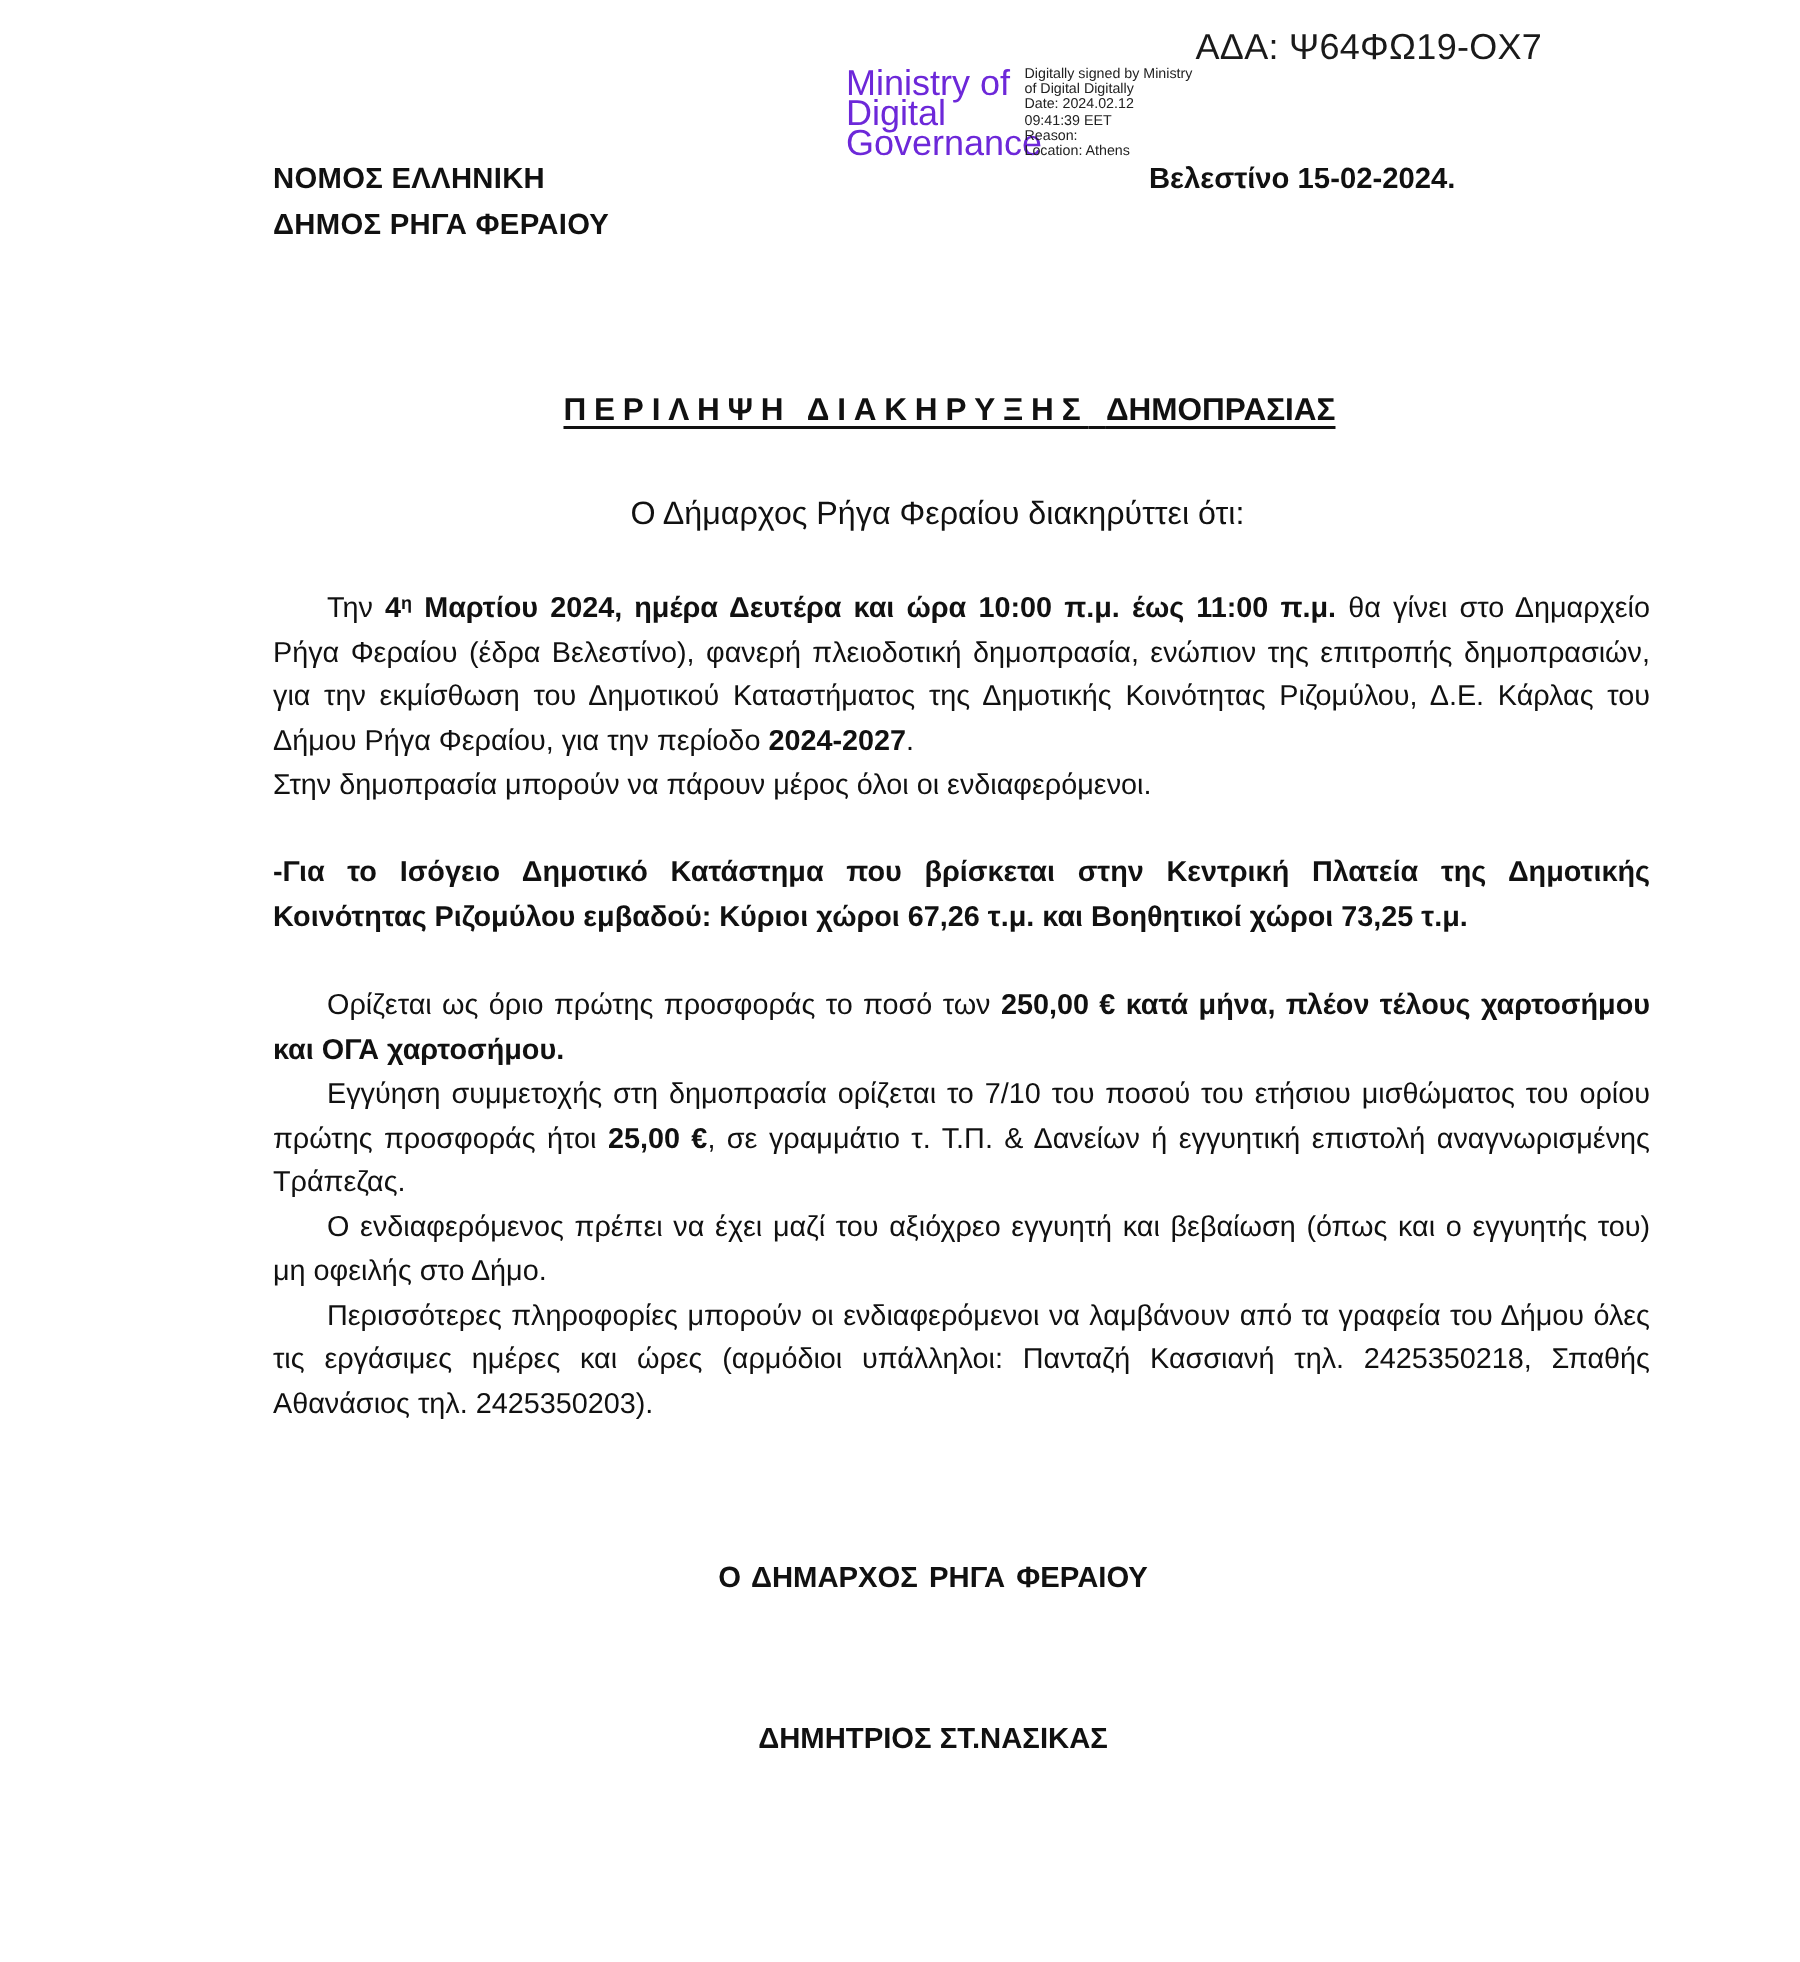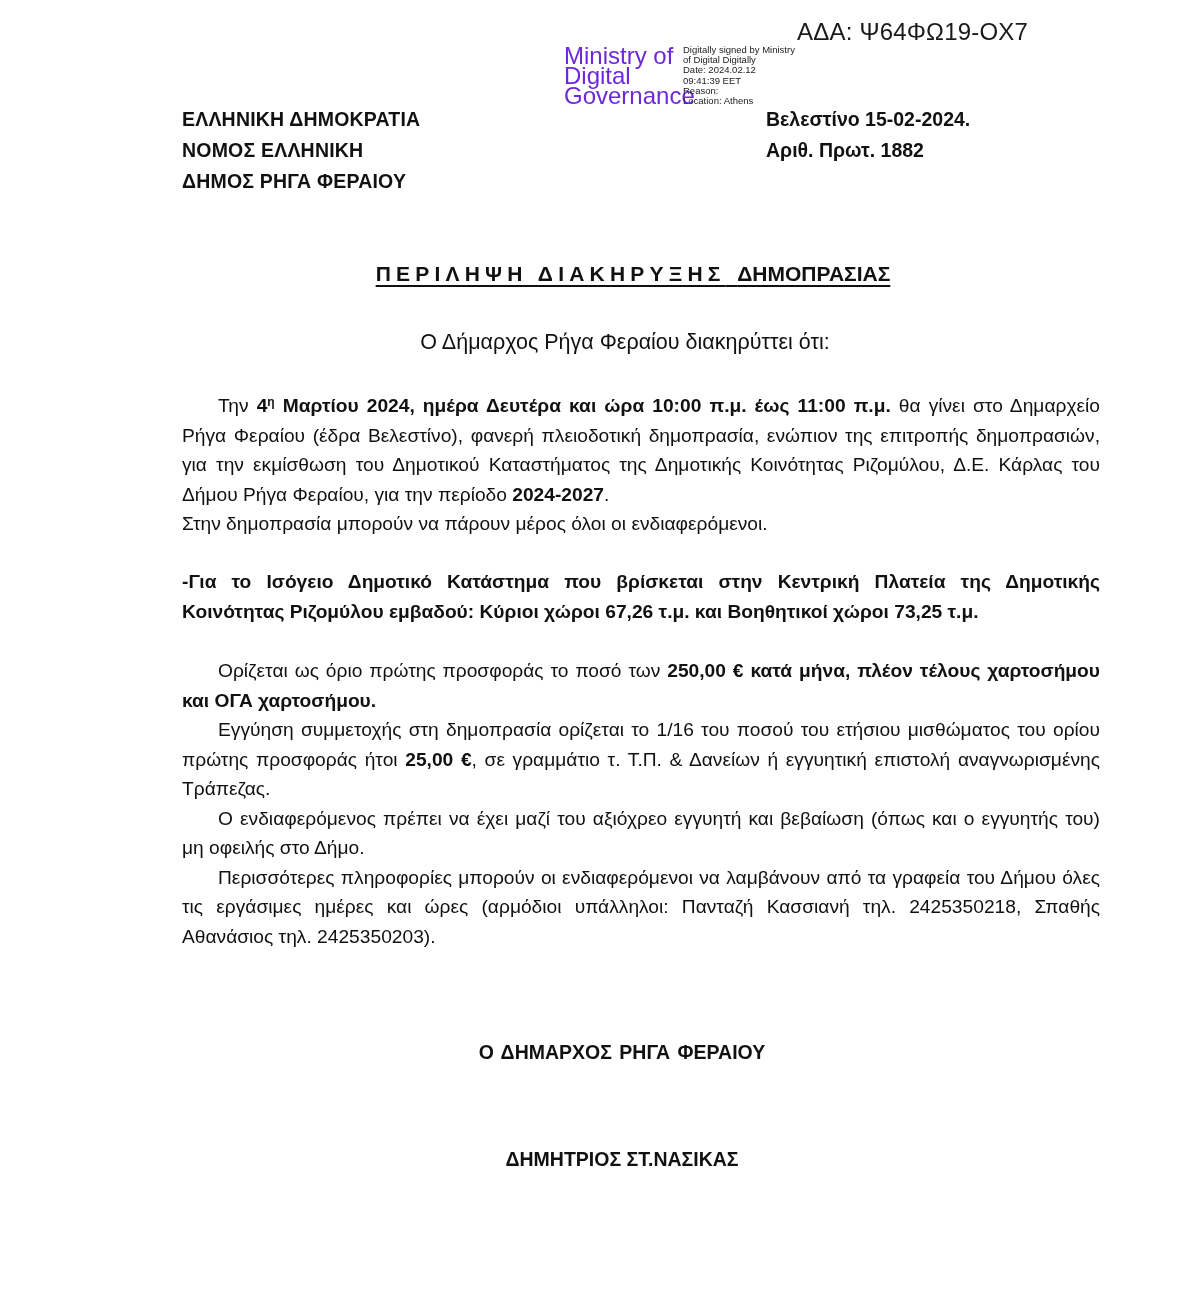--- a/index.html
+++ b/index.html
@@ -38,44 +38,42 @@
 <div class="abs sig-details">
   <div>Digitally signed by Ministry</div>
   <div>of Digital Digitally</div>
   <div>Date: 2024.02.12</div>
   <div>09:41:39 EET</div>
   <div>Reason:</div>
   <div>Location: Athens</div>
 </div>
 
 <div class="abs hdr-left">
-  <div>ΕΛΛΗΝΙΚΗ ΔΗΜΟΚΡΑΤΙΑ</div>
   <div>ΝΟΜΟΣ ΕΛΛΗΝΙΚΗ</div>
   <div>ΔΗΜΟΣ ΡΗΓΑ ΦΕΡΑΙΟΥ</div>
 </div>
 
 <div class="abs hdr-right">
   <div>Βελεστίνο  15-02-2024.</div>
-  <div>Αριθ.  Πρωτ. 1882</div>
 </div>
 
 <div class="abs title">
   <span class="spaced">ΠΕΡΙΛΗΨΗ ΔΙΑΚΗΡΥΞΗΣ</span>&nbsp;&nbsp;<span>ΔΗΜΟΠΡΑΣΙΑΣ</span>
 </div>
 
 <div class="abs intro">Ο Δήμαρχος Ρήγα Φεραίου διακηρύττει ότι:</div>
 
 <div class="abs body-text p1">
   <p class="indent"><span>Την </span><b>4</b><sup><b>η</b></sup><b> Μαρτίου 2024, ημέρα Δευτέρα και ώρα 10:00 π.μ. έως 11:00 π.μ.</b><span> θα γίνει στο Δημαρχείο Ρήγα Φεραίου (έδρα Βελεστίνο), φανερή πλειοδοτική δημοπρασία, ενώπιον της επιτροπής δημοπρασιών, για την εκμίσθωση του Δημοτικού Καταστήματος της Δημοτικής Κοινότητας Ριζομύλου, Δ.Ε. Κάρλας του Δήμου Ρήγα Φεραίου, για την περίοδο </span><b>2024-2027</b><span>.</span></p>
   <p><span>Στην δημοπρασία μπορούν να πάρουν μέρος όλοι οι ενδιαφερόμενοι.</span></p>
 </div>
 
 <div class="abs body-text p2">-Για το Ισόγειο Δημοτικό Κατάστημα που βρίσκεται στην Κεντρική Πλατεία της Δημοτικής Κοινότητας Ριζομύλου εμβαδού: Κύριοι χώροι 67,26 τ.μ. και Βοηθητικοί χώροι 73,25 τ.μ.</div>
 
 <div class="abs body-text p3">
   <p class="indent"><span>Ορίζεται ως όριο πρώτης προσφοράς το ποσό των </span><b>250,00 € κατά μήνα, πλέον τέλους χαρτοσήμου και ΟΓΑ χαρτοσήμου.</b></p>
-  <p class="indent"><span>Εγγύηση συμμετοχής στη δημοπρασία ορίζεται το 1/16 του ποσού του ετήσιου μισθώματος του ορίου πρώτης προσφοράς ήτοι </span><b>25,00 €</b><span>, σε γραμμάτιο τ. Τ.Π. &amp; Δανείων ή εγγυητική επιστολή αναγνωρισμένης Τράπεζας.</span></p>
+  <p class="indent"><span>Εγγύηση συμμετοχής στη δημοπρασία ορίζεται το 7/10 του ποσού του ετήσιου μισθώματος του ορίου πρώτης προσφοράς ήτοι </span><b>25,00 €</b><span>, σε γραμμάτιο τ. Τ.Π. &amp; Δανείων ή εγγυητική επιστολή αναγνωρισμένης Τράπεζας.</span></p>
   <p class="indent">Ο ενδιαφερόμενος πρέπει να έχει μαζί του αξιόχρεο εγγυητή και βεβαίωση (όπως και ο εγγυητής του) μη οφειλής στο Δήμο.</p>
   <p class="indent">Περισσότερες πληροφορίες μπορούν οι ενδιαφερόμενοι να λαμβάνουν από τα γραφεία του Δήμου όλες τις εργάσιμες ημέρες και ώρες (αρμόδιοι υπάλληλοι: Πανταζή Κασσιανή τηλ. 2425350218, Σπαθής Αθανάσιος τηλ. 2425350203).</p>
 </div>
 
 <div class="abs mayor-title">Ο  ΔΗΜΑΡΧΟΣ ΡΗΓΑ ΦΕΡΑΙΟΥ</div>
 <div class="abs mayor-name">ΔΗΜΗΤΡΙΟΣ ΣΤ.ΝΑΣΙΚΑΣ</div>
 
 </body></html>

